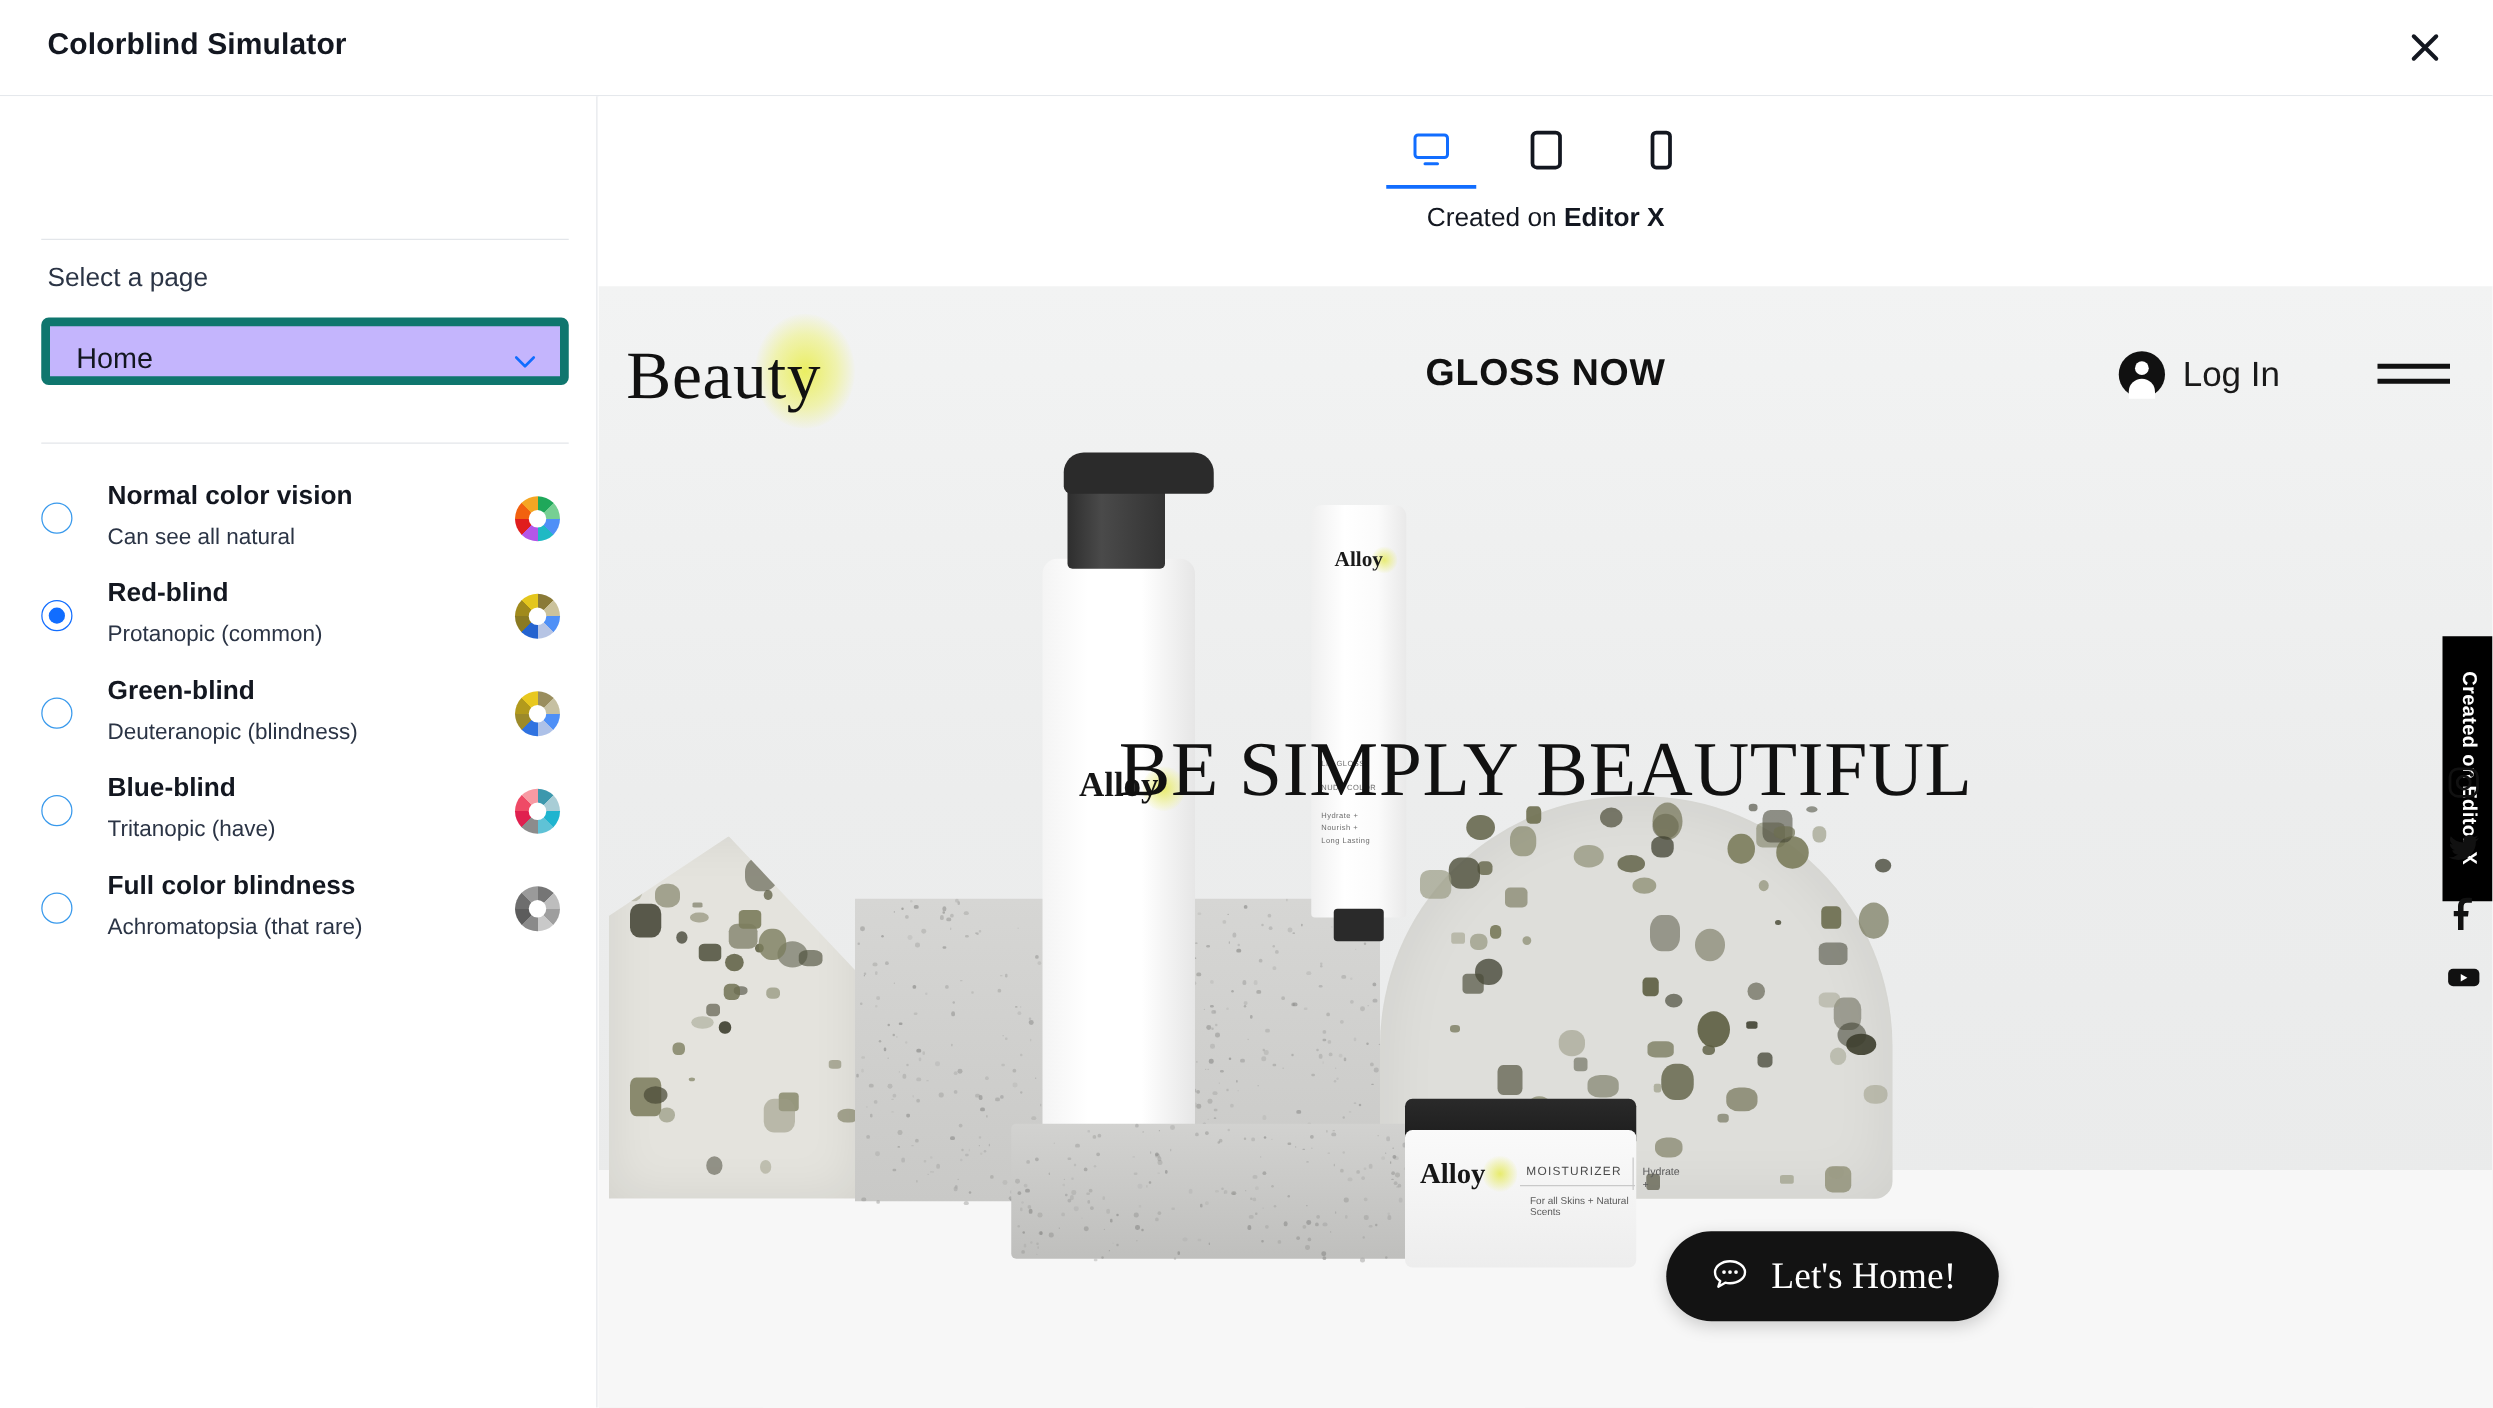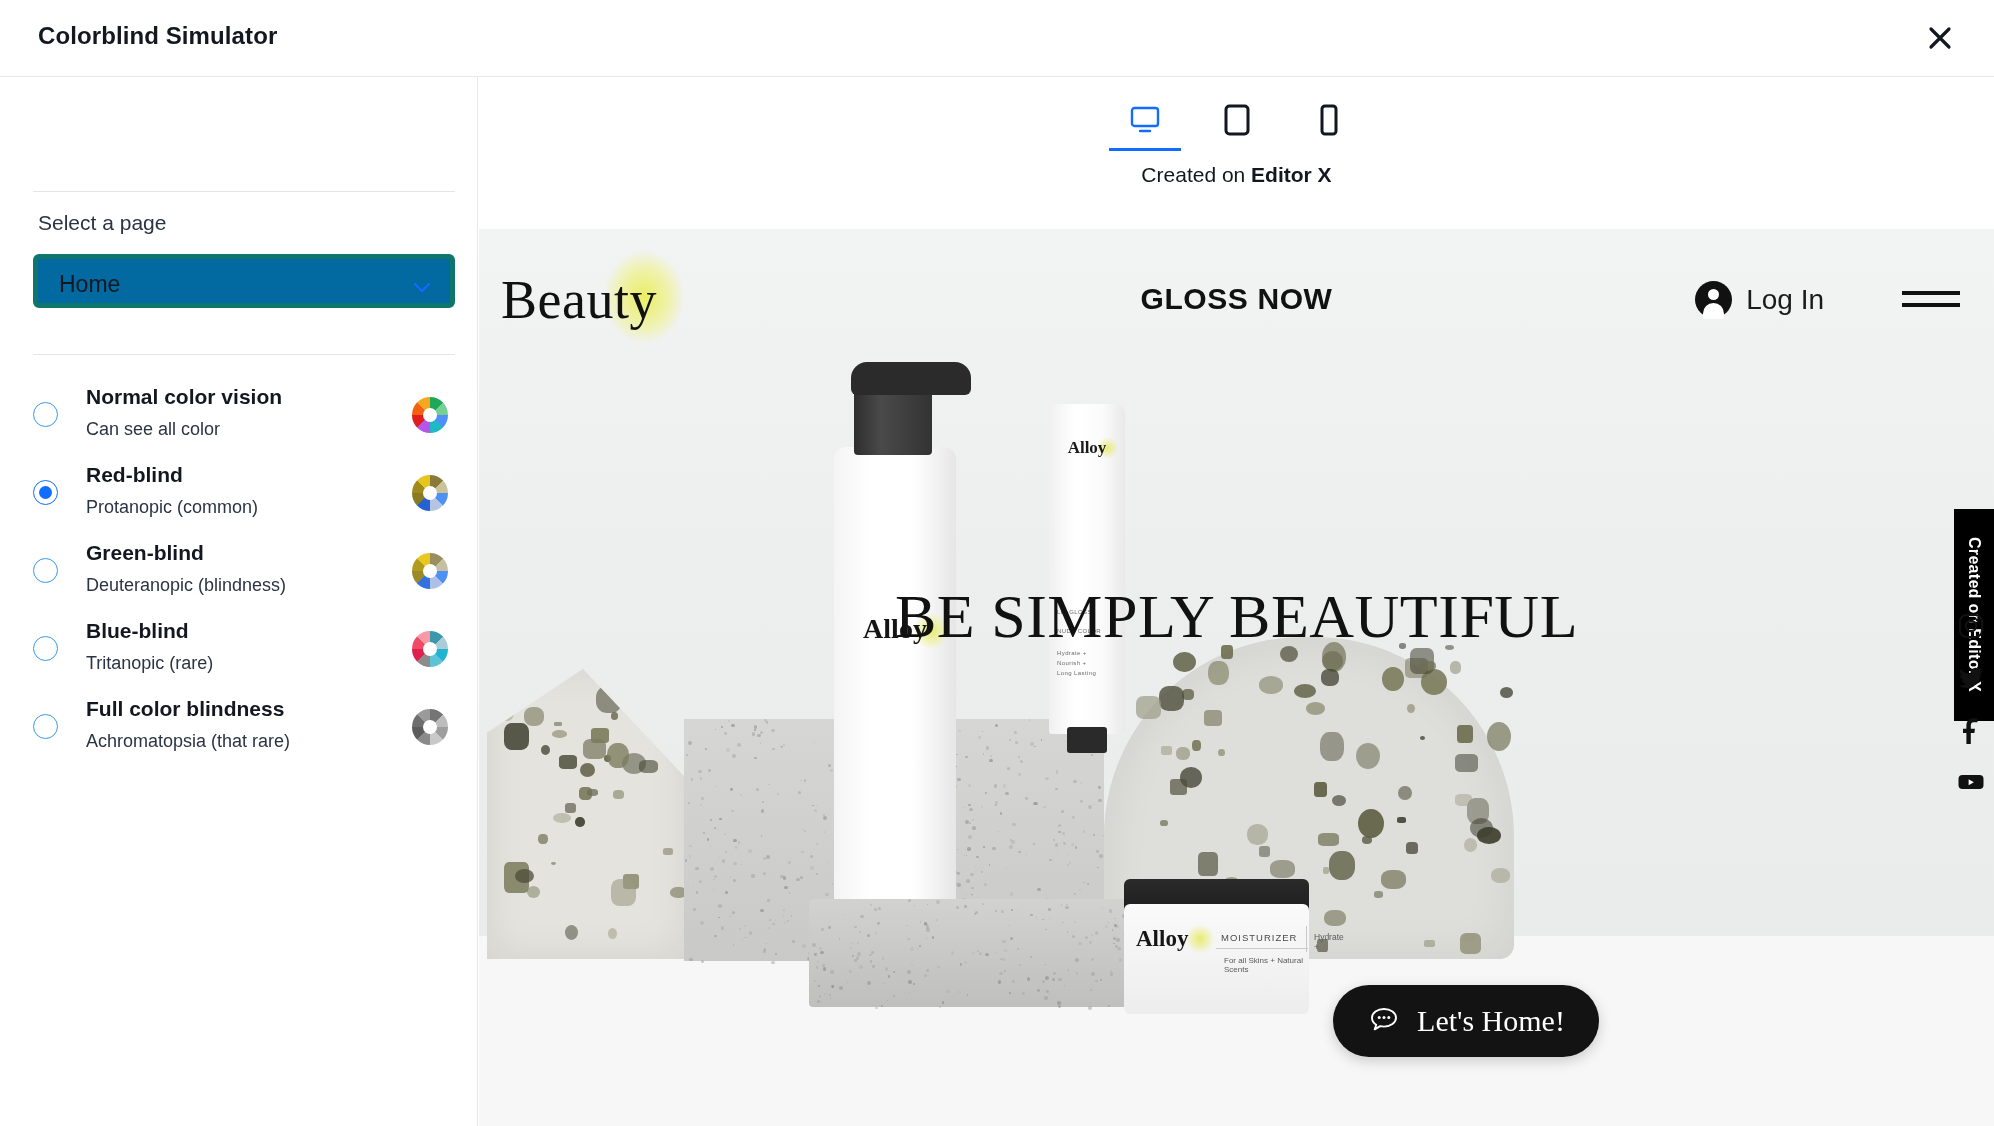--- a/index.html
+++ b/index.html
@@ -53,23 +53,23 @@
   .divider.one { top: 114px; }
   .divider.two { top: 277px; }
 
   .select-label {
     position: absolute; left: 38px; top: 134px;
     font-size: 21px; color: #2b3445;
   }
   .select-box {
     position: absolute; left: 33px; top: 177px;
     width: 422px; height: 54px;
-    border: 5px solid #0f766e;
+    border: 7px solid #0f766e;
     border-radius: 6px;
-    background: #0369a1;
+    background: #c4b5fd;
     cursor: pointer;
     text-decoration: underline;
   }
   .select-value {
     position: absolute; left: 21px; top: 12px;
     font-size: 23px; color: #131720;
   }
   .select-chevron {
     position: absolute; right: 16px; top: 16px;
   }
@@ -409,21 +409,21 @@
     </svg>
   </div>
 
   <div class="divider two"></div>
 
   <div class="opt-list">
 
     <div class="opt">
       <div class="radio"></div>
       <div class="opt-title">Normal color vision</div>
-      <div class="opt-sub">Can see all color</div>
+      <div class="opt-sub">Can see all natural</div>
       <div class="wheel" style="background: conic-gradient(rgb(31, 168, 90) 0deg, rgb(31, 168, 90) 45deg, rgb(118, 207, 147) 45deg, rgb(118, 207, 147) 90deg, rgb(79, 143, 247) 90deg, rgb(79, 143, 247) 135deg, rgb(31, 185, 196) 135deg, rgb(31, 185, 196) 180deg, rgb(180, 86, 232) 180deg, rgb(180, 86, 232) 225deg, rgb(224, 29, 29) 225deg, rgb(224, 29, 29) 270deg, rgb(242, 97, 15) 270deg, rgb(242, 97, 15) 315deg, rgb(245, 166, 35) 315deg, rgb(245, 166, 35) 360deg);"></div>
     </div>
 
     <div class="opt selected">
       <div class="radio">
           <div class="radio-dot"></div>
         </div>
       <div class="opt-title">Red-blind</div>
       <div class="opt-sub">Protanopic (common)</div>
       <div class="wheel" style="background: conic-gradient(rgb(138, 122, 55) 0deg, rgb(138, 122, 55) 45deg, rgb(203, 194, 155) 45deg, rgb(203, 194, 155) 90deg, rgb(79, 144, 247) 90deg, rgb(79, 144, 247) 135deg, rgb(182, 196, 228) 135deg, rgb(182, 196, 228) 180deg, rgb(36, 99, 207) 180deg, rgb(36, 99, 207) 225deg, rgb(138, 122, 34) 225deg, rgb(138, 122, 34) 270deg, rgb(160, 138, 28) 270deg, rgb(160, 138, 28) 315deg, rgb(228, 198, 29) 315deg, rgb(228, 198, 29) 360deg);"></div>
@@ -432,21 +432,21 @@
     <div class="opt">
       <div class="radio"></div>
       <div class="opt-title">Green-blind</div>
       <div class="opt-sub">Deuteranopic (blindness)</div>
       <div class="wheel" style="background: conic-gradient(rgb(154, 142, 94) 0deg, rgb(154, 142, 94) 45deg, rgb(198, 192, 162) 45deg, rgb(198, 192, 162) 90deg, rgb(79, 144, 247) 90deg, rgb(79, 144, 247) 135deg, rgb(173, 193, 232) 135deg, rgb(173, 193, 232) 180deg, rgb(47, 114, 224) 180deg, rgb(47, 114, 224) 225deg, rgb(156, 138, 42) 225deg, rgb(156, 138, 42) 270deg, rgb(178, 154, 28) 270deg, rgb(178, 154, 28) 315deg, rgb(232, 200, 31) 315deg, rgb(232, 200, 31) 360deg);"></div>
     </div>
 
     <div class="opt">
       <div class="radio"></div>
       <div class="opt-title">Blue-blind</div>
-      <div class="opt-sub">Tritanopic (rare)</div>
+      <div class="opt-sub">Tritanopic (have)</div>
       <div class="wheel" style="background: conic-gradient(rgb(60, 152, 173) 0deg, rgb(60, 152, 173) 45deg, rgb(168, 205, 214) 45deg, rgb(168, 205, 214) 90deg, rgb(31, 180, 207) 90deg, rgb(31, 180, 207) 135deg, rgb(95, 194, 214) 135deg, rgb(95, 194, 214) 180deg, rgb(140, 140, 140) 180deg, rgb(140, 140, 140) 225deg, rgb(224, 32, 79) 225deg, rgb(224, 32, 79) 270deg, rgb(239, 74, 102) 270deg, rgb(239, 74, 102) 315deg, rgb(247, 154, 163) 315deg, rgb(247, 154, 163) 360deg);"></div>
     </div>
 
     <div class="opt">
       <div class="radio"></div>
       <div class="opt-title">Full color blindness</div>
       <div class="opt-sub">Achromatopsia (that rare)</div>
       <div class="wheel" style="background: conic-gradient(rgb(117, 117, 117) 0deg, rgb(117, 117, 117) 45deg, rgb(189, 189, 189) 45deg, rgb(189, 189, 189) 90deg, rgb(158, 158, 158) 90deg, rgb(158, 158, 158) 135deg, rgb(201, 201, 201) 135deg, rgb(201, 201, 201) 180deg, rgb(138, 138, 138) 180deg, rgb(138, 138, 138) 225deg, rgb(92, 92, 92) 225deg, rgb(92, 92, 92) 270deg, rgb(110, 110, 110) 270deg, rgb(110, 110, 110) 315deg, rgb(154, 154, 154) 315deg, rgb(154, 154, 154) 360deg);"></div>
     </div>
 

